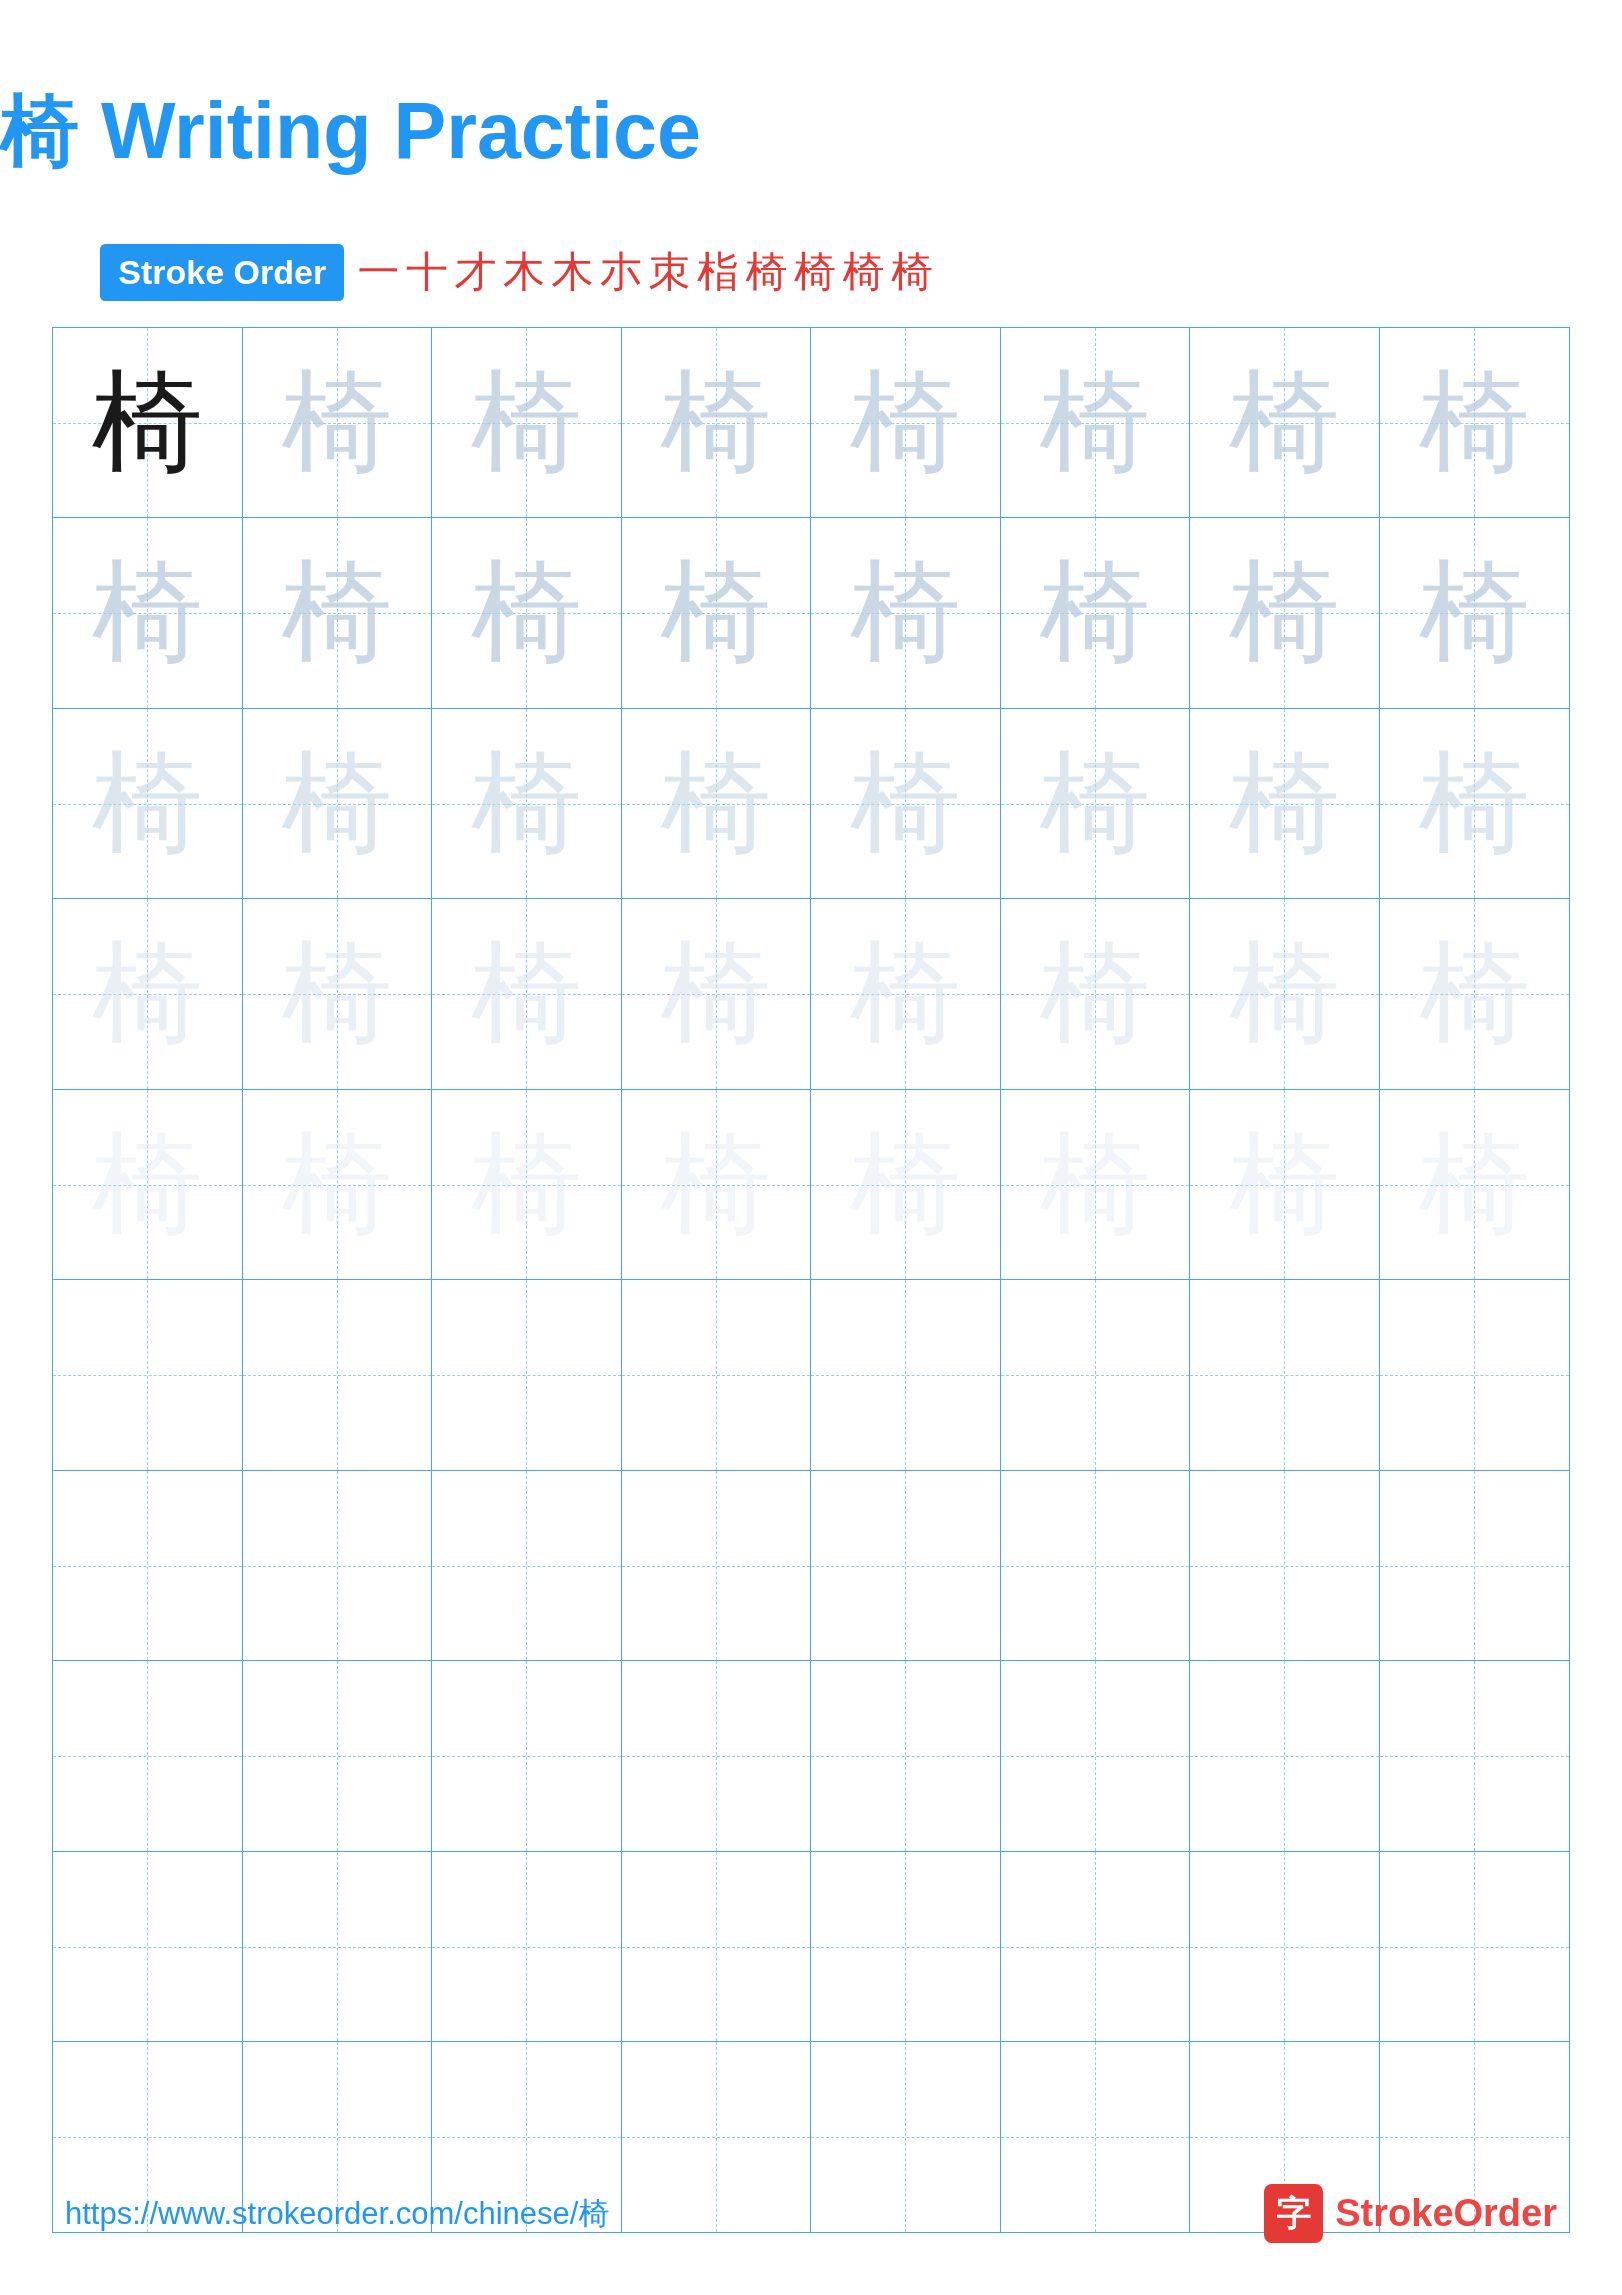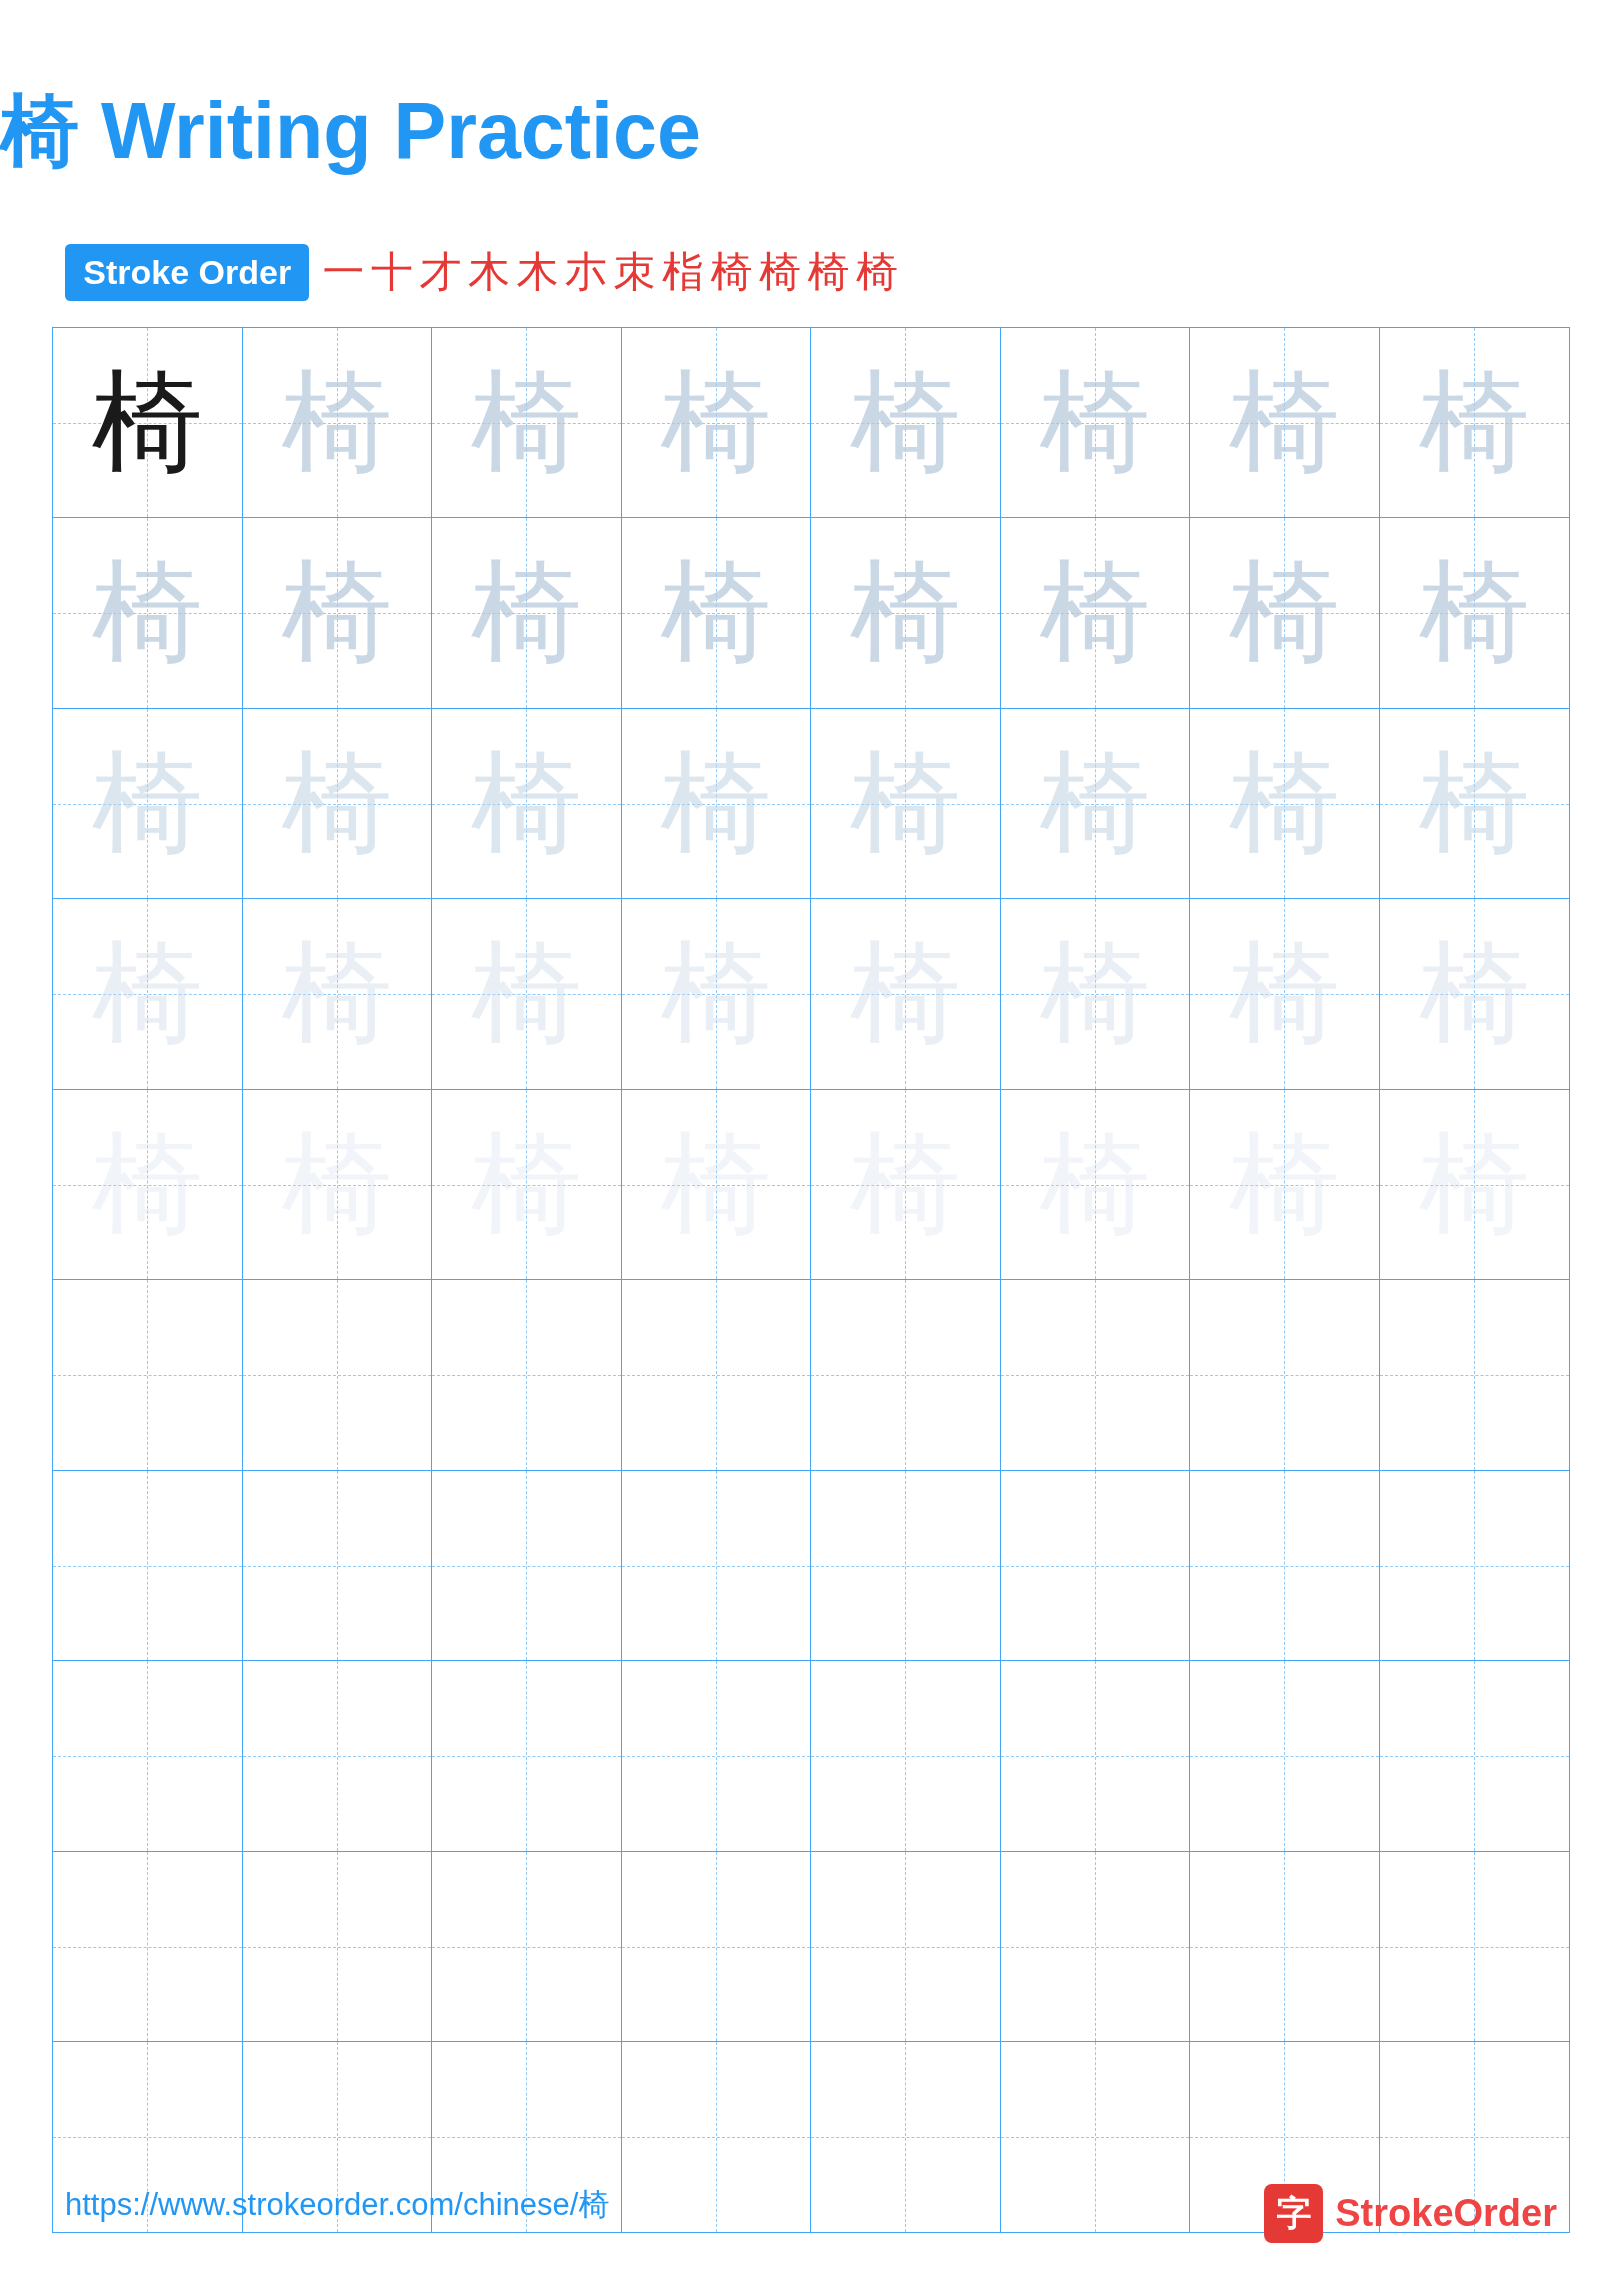--- a/index.html
+++ b/index.html
@@ -18,20 +18,21 @@
       font-size: 79px;
       font-weight: bold;
       color: #2196F3;
     }
 
     .stroke-order-row {
       display: flex;
       align-items: center;
       padding: 19.6px 65px 26px 65px;
       gap: 13px;
+      margin-left: 35px;
     }
 
     .stroke-order-badge {
       background: #2196F3;
       color: white;
       padding: 9.2px 18.3px;
       border-radius: 5.2px;
       font-size: 34px;
       font-weight: bold;
       white-space: nowrap;
@@ -139,20 +140,21 @@
       position: relative;
       z-index: 1;
     }
 
     .footer {
       position: absolute;
       bottom: 52px;
       left: 0;
       right: 0;
       display: flex;
+      align-items: center;
       justify-content: space-between;
       padding: 0 65px;
     }
 
     .footer-url {
       font-size: 31px;
       color: #2196F3;
     }
 
     .footer-logo {

